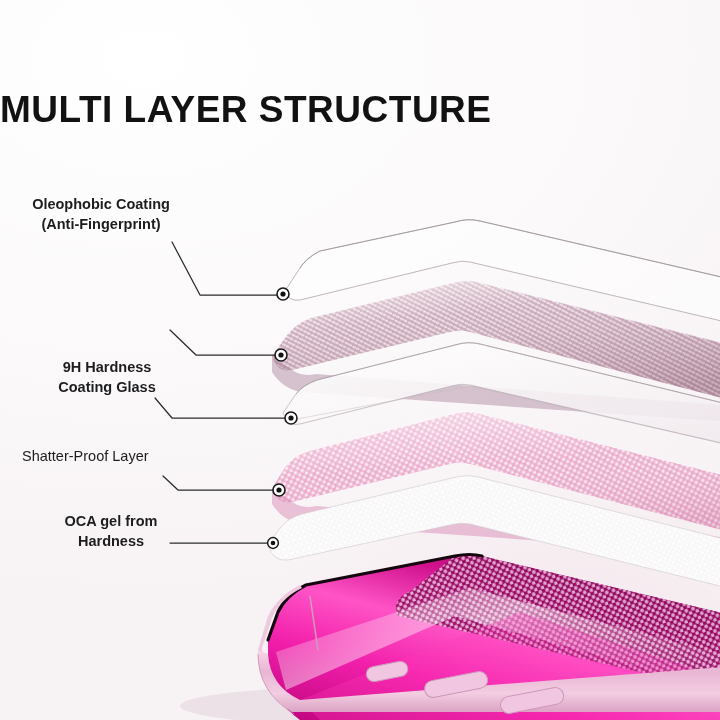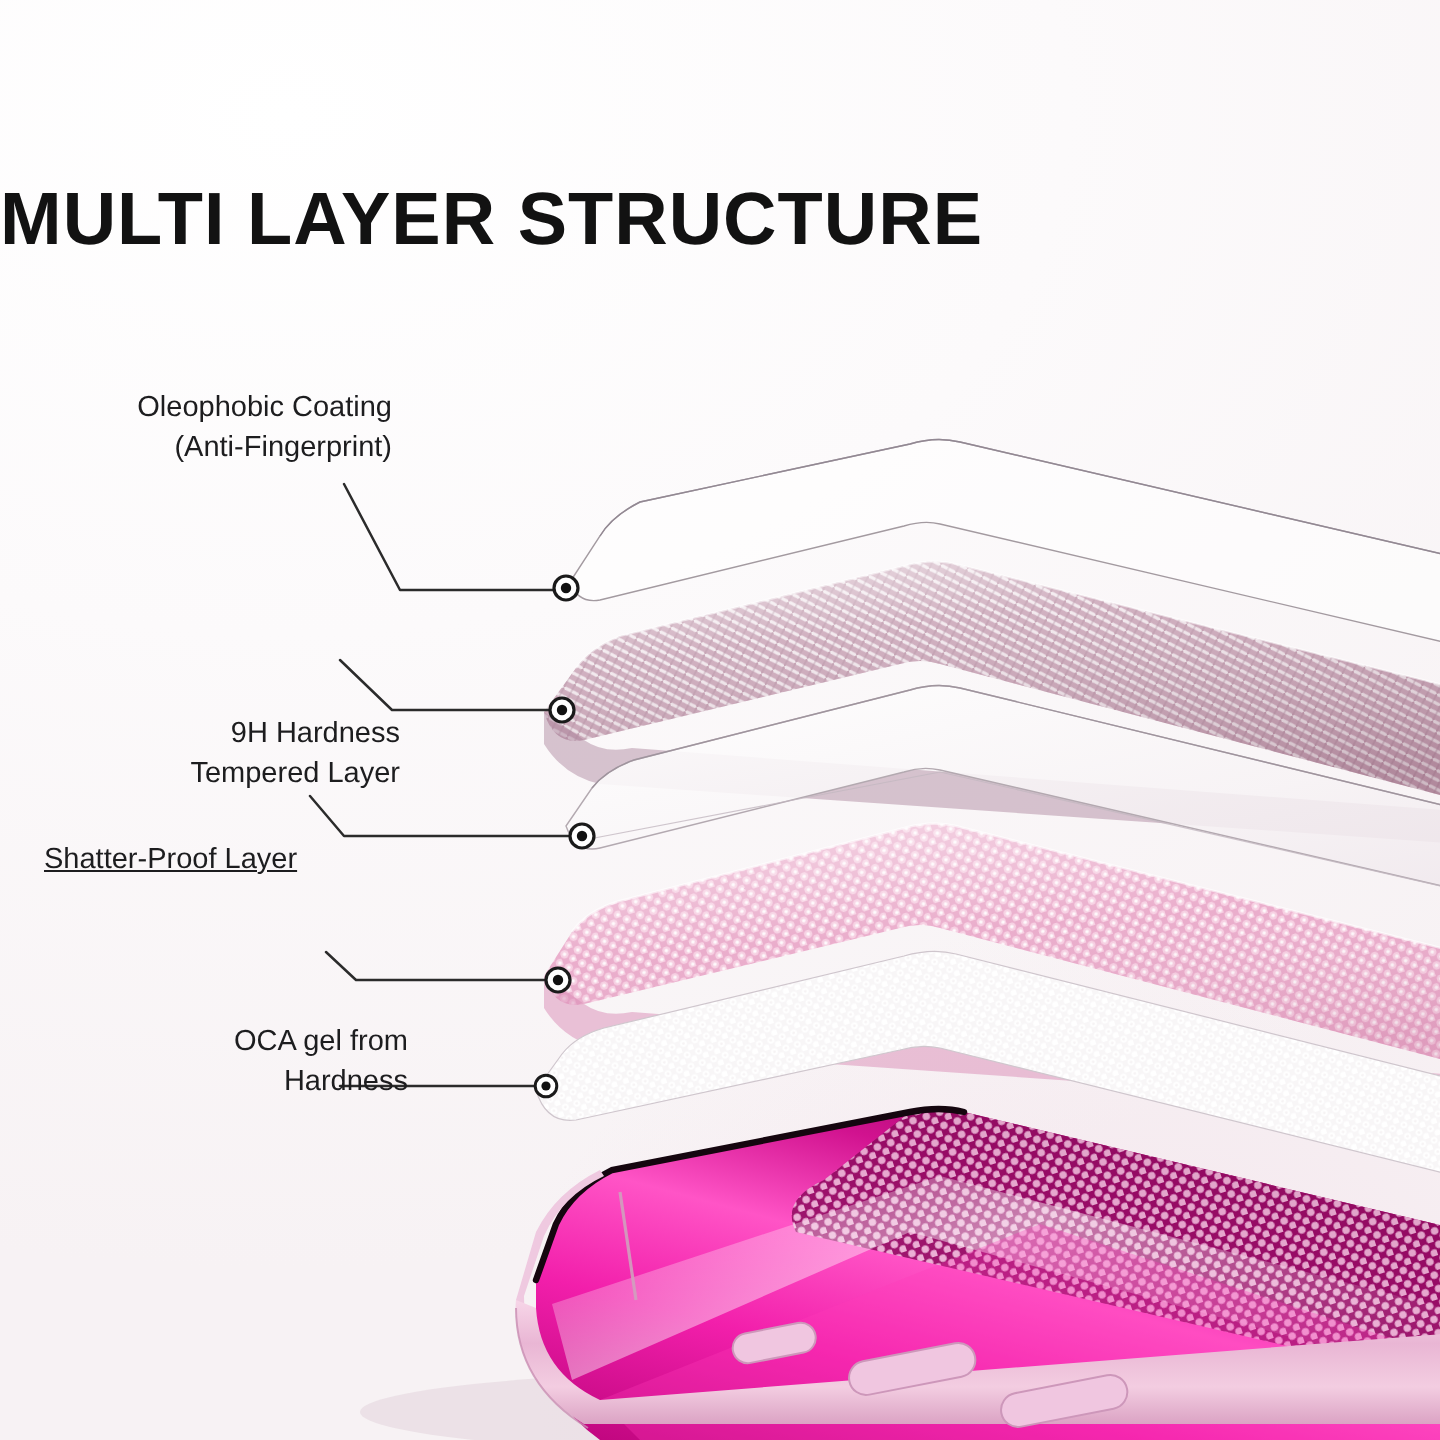--- a/index.html
+++ b/index.html
@@ -51,21 +51,21 @@
   
   .label {
     position: absolute;
     font-family: "Liberation Sans", sans-serif;
     font-size: 14.5px;
     font-weight: 400;
     color: #1d1d1f;
     line-height: 1.38;
     white-space: pre-line;
   }
-  .label.center { text-align: right; }
+  .label.center { text-align: center; font-weight: bold; }
   .label.left   { text-align: left; }
 
   
   svg.overlay {
     position: absolute;
     left: 0;
     top: 0;
     width: 720px;
     height: 720px;
     overflow: visible;
@@ -246,20 +246,20 @@
     </g>
   </svg>
 
   <div id="title">MULTI LAYER STRUCTURE</div>
 
   <div class="label center" style="left:6px;  top:194px; width:190px;">Oleophobic Coating
 (Anti-Fingerprint)</div>
 
 
   <div class="label center" style="left:14px; top:357px; width:186px;">9H Hardness
-Tempered Layer</div>
-
-  <div class="label left" style="left:22px; top:420px; width:220px;text-decoration:underline;">Shatter-Proof Layer</div>
+Coating Glass</div>
+
+  <div class="label left" style="left:22px; top:446px; width:220px;">Shatter-Proof Layer</div>
 
   <div class="label center" style="left:18px; top:511px; width:186px;">OCA gel from
 Hardness</div>
 
 </div>
 
 </body></html>

